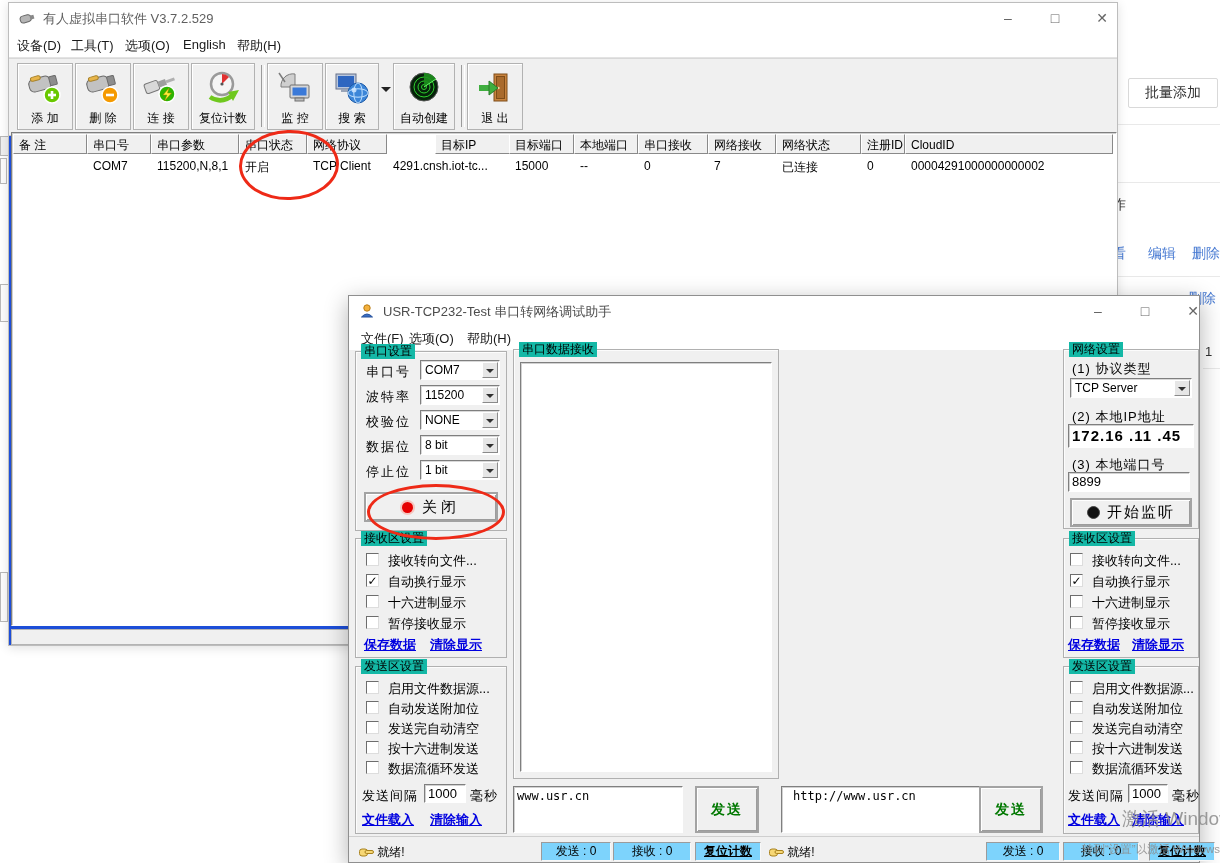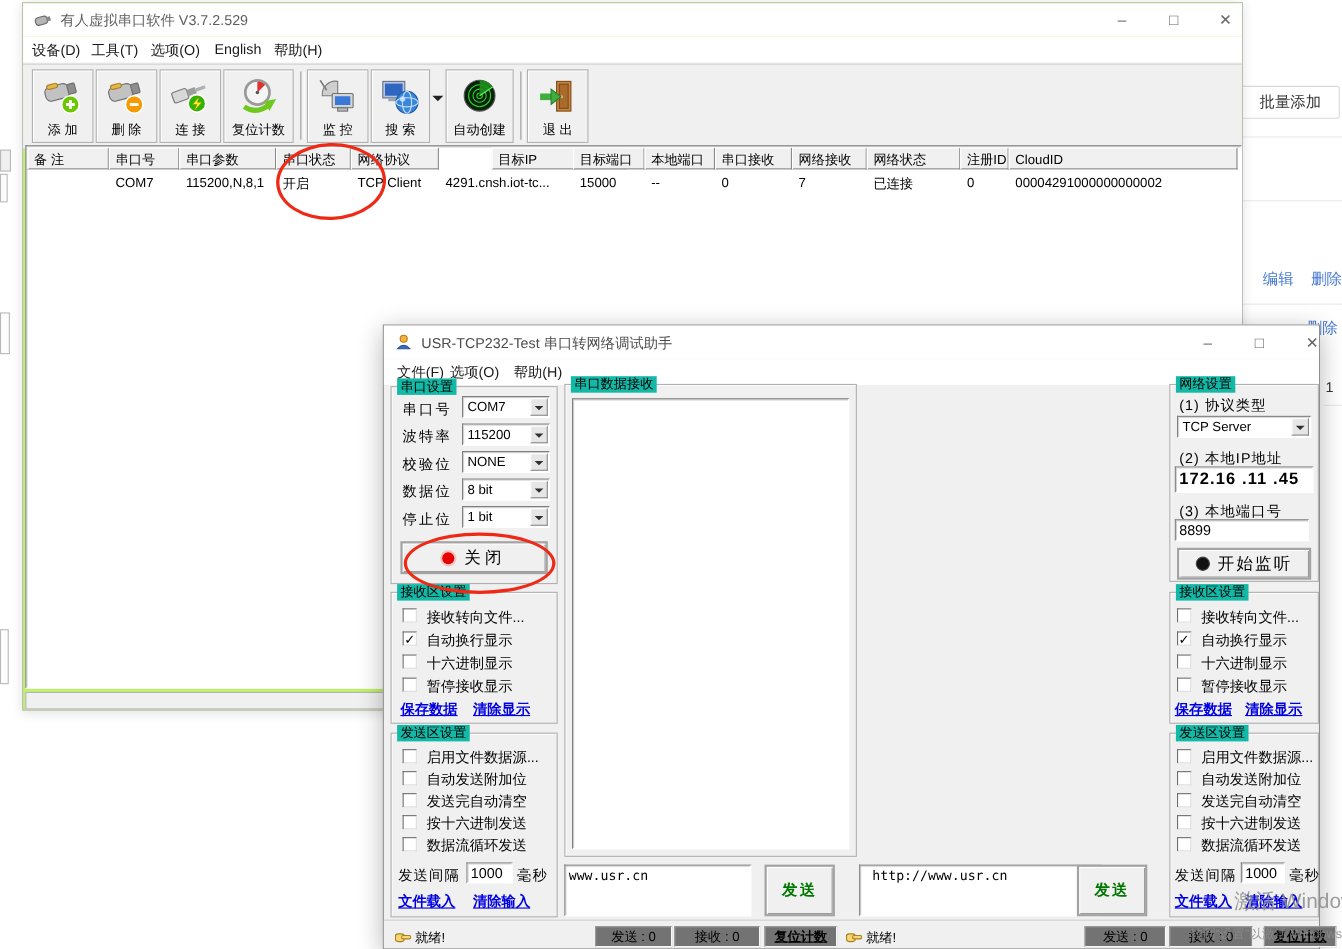--- a/index.html
+++ b/index.html
@@ -31,21 +31,21 @@
   .cbl{position:absolute;left:22px;top:0;font-size:13px;white-space:nowrap;}
   .lnk{position:absolute;color:#0000e0;text-decoration:underline;font-size:13px;font-weight:bold;white-space:nowrap;}
   
   .tbtn{position:absolute;top:4px;height:67px;background:#f0f0f0;border:1px solid #b2b2b2;box-shadow:inset 1px 1px 0 #fff;text-align:center;box-sizing:border-box;}
   .tlabel{position:absolute;bottom:2px;left:0;right:0;font-size:12px;white-space:nowrap;}
   .tsep{position:absolute;top:6px;width:2px;height:62px;border-left:1px solid #9b9b9b;border-right:1px solid #fff;}
   .th{position:absolute;top:131px;height:20px;line-height:20px;background:#f0f0f0;border:1px solid;border-color:#fff #898989 #898989 #fff;
     padding-left:5px;font-size:12px;box-sizing:border-box;white-space:nowrap;overflow:hidden;}
   .td{position:absolute;top:156px;font-size:12px;white-space:nowrap;}
   .ellipse{position:absolute;border:3px solid #ee2a17;border-radius:50%;z-index:30;}
-  .seg{position:absolute;top:546px;height:19px;line-height:17px;background:#737373;border:1px solid;border-color:#9b9b9b #f8f8f8 #f8f8f8 #9b9b9b;
+  .seg{position:absolute;top:546px;height:19px;line-height:17px;background:#7dd3fc;border:1px solid;border-color:#9b9b9b #f8f8f8 #f8f8f8 #9b9b9b;
     text-align:center;font-size:12px;box-sizing:border-box;white-space:nowrap;}
   .ready{position:absolute;top:548px;font-size:12px;white-space:nowrap;}
   .dot{display:inline-block;width:11px;height:11px;border-radius:50%;margin-right:9px;}
   .dot.red{background:#e60000;box-shadow:0 0 0 2px rgba(255,120,100,.35);}
   .dot.black{background:#111;border:1px solid #444;}
   .wm{position:absolute;color:#8c8c8c;opacity:.85;white-space:nowrap;z-index:60;}
   .frag{position:absolute;background:#fdfdfd;border:1px solid #b9b9b9;box-sizing:border-box;}
   .weblink{position:absolute;color:#4679d2;font-size:14px;white-space:nowrap;}
   .webdiv{position:absolute;height:1px;background:#e9e9e9;}
   svg{display:block;margin:0 auto;}
@@ -69,21 +69,21 @@
     <div class="weblink" style="left:1188px;top:290px;">删除</div>
     <div class="abs" style="left:1205px;top:344px;font-size:13px;color:#333;">1</div>
     <div class="webdiv" style="left:1203px;top:368px;width:17px;"></div>
 
     <div class="frag" style="left:0;top:136px;width:10px;height:20px;background:#f0f0f0;"></div>
     <div class="frag" style="left:0;top:158px;width:7px;height:26px;"></div>
     <div class="frag" style="left:0;top:284px;width:9px;height:38px;"></div>
     <div class="frag" style="left:0;top:572px;width:8px;height:50px;"></div>
   </div>
 
-  <div class="win" style="left:20px;top:2px;width:1110px;height:644px;z-index:2;background:#bef264;border-color:#bdbdbd;box-shadow:0 2px 10px rgba(0,0,0,.12);">
+  <div class="win" style="left:8px;top:2px;width:1110px;height:644px;z-index:2;background:#1d4ed8;border-color:#bdbdbd;box-shadow:0 2px 10px rgba(0,0,0,.12);">
     <div class="titlebar">
       <span class="wicon">
         <svg width="18" height="16" viewBox="0 0 18 16">
             <g transform="rotate(-15 8 8)">
               <rect x="1" y="5" width="11" height="7" rx="3" fill="#b5b5b5" stroke="#666"></rect>
               <rect x="11" y="6.5" width="4" height="4" fill="#888"></rect>
             </g>
           </svg>
       </span>
       <span class="wtitle">有人虚拟串口软件 V3.7.2.529</span>

